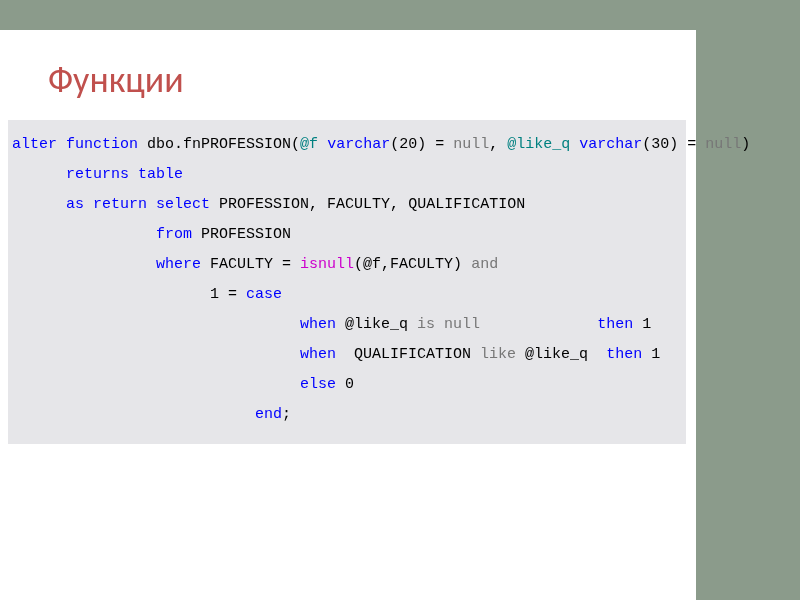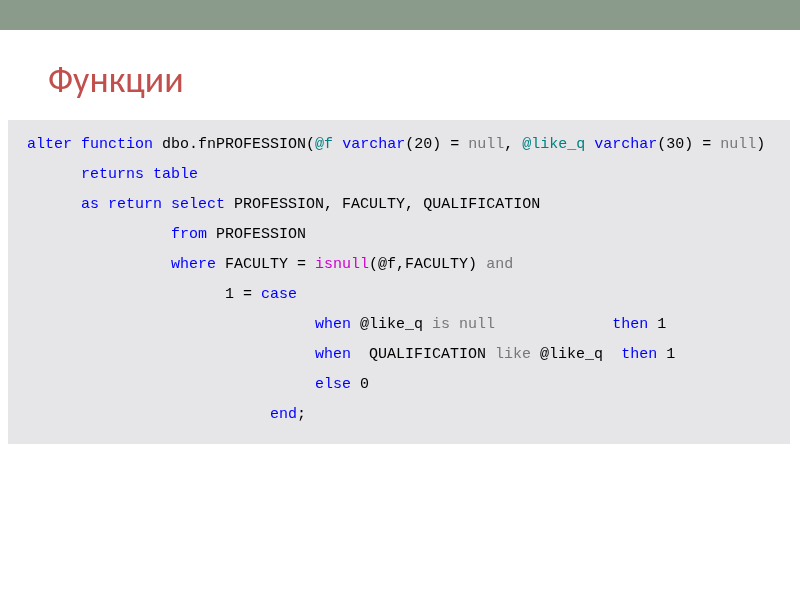--- a/index.html
+++ b/index.html
@@ -8,35 +8,35 @@
     width: 800px;
     height: 600px;
     background: #8b9b8b;
     font-family: Arial, sans-serif;
     overflow: hidden;
   }
   .slide {
     position: absolute;
     top: 30px;
     left: 0;
-    width: 800px;
+    width: 696px;
     height: 570px;
     background: #ffffff;
   }
   .title {
     color: #c0504d;
     font-size: 36px;
     font-weight: normal;
     margin: 28px 0 18px 48px;
     font-family: Calibri, Arial, sans-serif;
   }
   .code-block {
     background: #e6e6e9;
     margin: 0 10px 5px 8px;
-    padding: 10px 6px 14px 19px;
+    padding: 10px 6px 14px 4px;
     font-family: "Courier New", monospace;
     font-size: 15px;
     line-height: 30px;
     color: #000;
     white-space: pre;
   }
   .kw   { color: #0000ff; }
   .fn   { color: #cc00cc; }
   .id   { color: #008080; }
   .gray { color: #777; }

